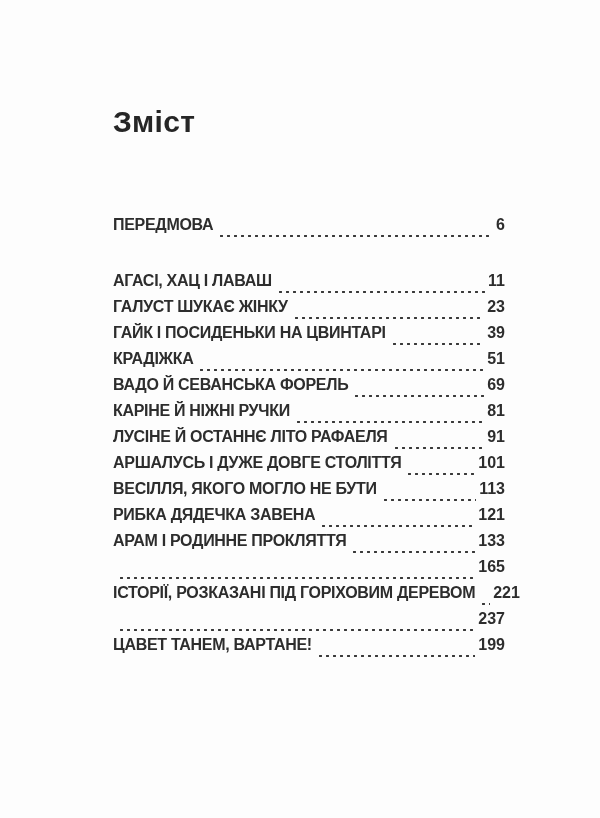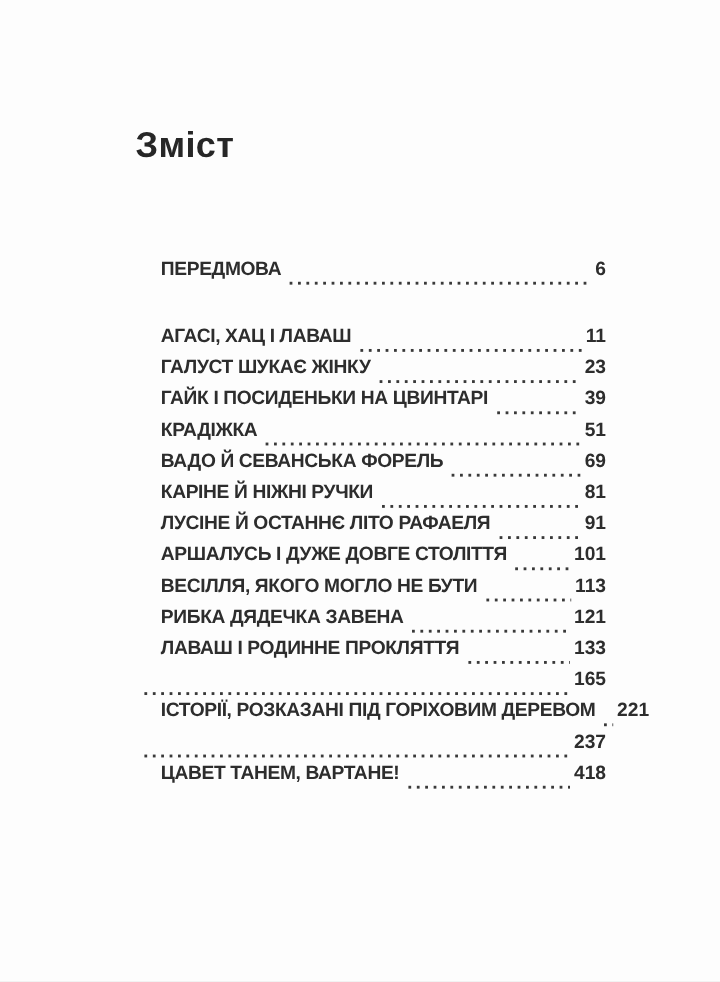--- a/index.html
+++ b/index.html
@@ -41,21 +41,20 @@
     font-size: 16px;
     font-weight: 700;
     letter-spacing: -0.3px;
     color: var(--ink);
     white-space: nowrap;
   }
   
   .toc-row:first-child { margin-bottom: 30px; }
   .toc-entry-title {
     flex: 0 0 auto;
-    margin-left: 21px;
   }
   .toc-leader {
     flex: 1 1 auto;
     align-self: flex-end;
     height: 4px;
     margin: 0 3px 4px 5px;
     background-image: radial-gradient(circle, #383838 1.1px, transparent 1.45px);
     background-size: 7px 4px;
     background-repeat: repeat-x;
     background-position: left bottom;
@@ -134,21 +133,21 @@
     <span class="toc-entry-page">113</span>
   </div>
 
   <div class="toc-row">
     <span class="toc-entry-title">РИБКА ДЯДЕЧКА ЗАВЕНА</span>
     <span class="toc-leader"></span>
     <span class="toc-entry-page">121</span>
   </div>
 
   <div class="toc-row">
-    <span class="toc-entry-title">ЛАВАШ І РОДИННЕ ПРОКЛЯТТЯ</span>
+    <span class="toc-entry-title">АРАМ І РОДИННЕ ПРОКЛЯТТЯ</span>
     <span class="toc-leader"></span>
     <span class="toc-entry-page">133</span>
   </div>
 
 
   <div class="toc-row">
     <span class="toc-leader"></span>
     <span class="toc-entry-page">165</span>
   </div>
 
@@ -162,17 +161,17 @@
   </div>
 
   <div class="toc-row">
     <span class="toc-leader"></span>
     <span class="toc-entry-page">237</span>
   </div>
 
   <div class="toc-row">
     <span class="toc-entry-title">ЦАВЕТ ТАНЕМ, ВАРТАНЕ!</span>
     <span class="toc-leader"></span>
-    <span class="toc-entry-page">418</span>
+    <span class="toc-entry-page">199</span>
   </div>
 </div>
   </div>
 </div>
 
 </body></html>

